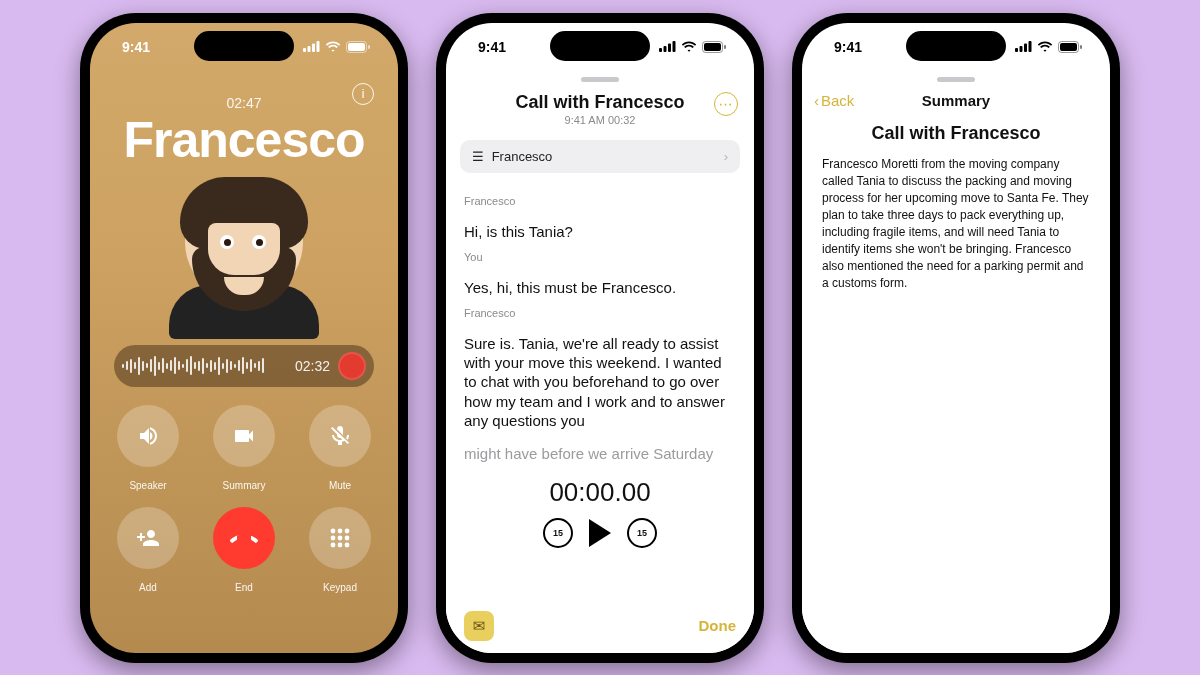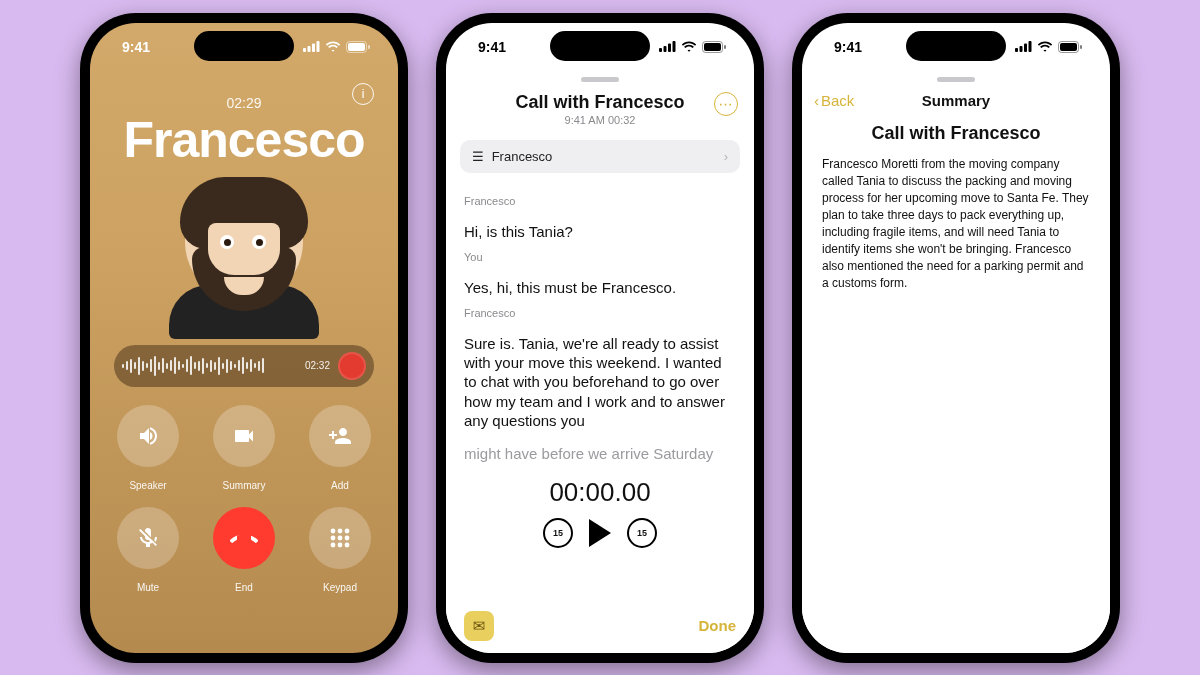--- a/index.html
+++ b/index.html
@@ -64,21 +64,21 @@
   .memoji .neck { width:40px;height:18px;background:#f2d5b5;border-radius:0 0 20px 20px;position:absolute;bottom:40px;left:60px;z-index:2; }
 
   .wave-pill {
     margin-top:10px; width:260px; height:42px;
     background:rgba(80,55,30,.55); border-radius:22px;
     display:flex; align-items:center; padding:0 8px; gap:8px;
     backdrop-filter: blur(2px);
   }
   .wave { flex:1; display:flex; align-items:center; gap:2px; height:22px; }
   .wave i { width:2px; background:rgba(255,255,255,.85); border-radius:1px; }
-  .wave-time { font-size:10px; opacity:.9; }
+  .wave-time { font-size:14px; opacity:.9; }
   .rec-btn { width:28px;height:28px;background:#e33b2f;border-radius:50%;border:2px solid #fff2; }
 
   .btn-grid {
     margin-top:18px; display:grid; grid-template-columns:repeat(3,1fr);
     gap:16px 34px; padding:0 30px 22px;
   }
   .cbtn { display:flex; flex-direction:column; align-items:center; gap:13px; }
   .cbtn .circle { width:62px;height:62px;border-radius:50%;display:flex;align-items:center;justify-content:center;background:rgba(255,255,255,.24); color:#fff; }
   .cbtn.end .circle { background:#ff3b30; }
   .cbtn .lbl { font-size:10px; opacity:.92; }
@@ -139,21 +139,21 @@
             <rect x="2" y="2" width="17" height="8" rx="2" fill="#fff"></rect>
             <rect x="22" y="4" width="2" height="4" rx="1" fill="#fff" fill-opacity=".6"></rect>
           </svg>
       </span>
     </div>
 
     <div class="info-btn">
       <span>i</span>
     </div>
 
-    <div class="call-timer">02:29</div>
+    <div class="call-timer">02:47</div>
     <div class="call-name">Francesco</div>
 
     <div class="memoji">
       <div class="shirt"></div>
         <div class="neck"></div>
       <div class="head"></div>
         <div class="hair"></div>
         <div class="beard"></div>
         <div class="face"></div>
       <div class="eye l"></div>
@@ -218,32 +218,32 @@
         <div class="circle">
             <svg width="24" height="24" viewBox="0 0 24 24" fill="#fff">
               <path d="M17 10.5V7c0-.6-.4-1-1-1H4c-.6 0-1 .4-1 1v10c0 .6.4 1 1 1h12c.6 0 1-.4 1-1v-3.5l4 4v-11l-4 4z"></path>
             </svg>
           </div>
         <span class="lbl">Summary</span>
       </div>
       <div class="cbtn">
         <div class="circle">
             <svg width="24" height="24" viewBox="0 0 24 24" fill="#fff">
+              <path d="M19 11c0 1.2-.3 2.3-.9 3.3l1.5 1.5c.9-1.4 1.4-3 1.4-4.8h-2zm-4 .2V5c0-1.7-1.3-3-3-3S9 3.3 9 5v.2l6 6zM4.3 3L3 4.3l6 6V11c0 1.7 1.3 3 3 3 .2 0 .4 0 .6-.1l1.7 1.7c-.7.3-1.5.4-2.3.4-3 0-5.7-2.3-6-5H4c.2 3.3 2.8 6.1 6 6.7V21h4v-3.3c.9-.2 1.8-.5 2.5-.9l3.2 3.2 1.3-1.3L4.3 3z"></path>
+            </svg>
+          </div>
+        <span class="lbl">Mute</span>
+      </div>
+      <div class="cbtn">
+        <div class="circle">
+            <svg width="24" height="24" viewBox="0 0 24 24" fill="#fff">
               <path d="M15 12c2.2 0 4-1.8 4-4s-1.8-4-4-4-4 1.8-4 4 1.8 4 4 4zm-9-2V7H4v3H1v2h3v3h2v-3h3v-2H6zm9 4c-2.7 0-8 1.3-8 4v2h16v-2c0-2.7-5.3-4-8-4z"></path>
             </svg>
           </div>
         <span class="lbl">Add</span>
-      </div>
-      <div class="cbtn">
-        <div class="circle">
-            <svg width="24" height="24" viewBox="0 0 24 24" fill="#fff">
-              <path d="M19 11c0 1.2-.3 2.3-.9 3.3l1.5 1.5c.9-1.4 1.4-3 1.4-4.8h-2zm-4 .2V5c0-1.7-1.3-3-3-3S9 3.3 9 5v.2l6 6zM4.3 3L3 4.3l6 6V11c0 1.7 1.3 3 3 3 .2 0 .4 0 .6-.1l1.7 1.7c-.7.3-1.5.4-2.3.4-3 0-5.7-2.3-6-5H4c.2 3.3 2.8 6.1 6 6.7V21h4v-3.3c.9-.2 1.8-.5 2.5-.9l3.2 3.2 1.3-1.3L4.3 3z"></path>
-            </svg>
-          </div>
-        <span class="lbl">Mute</span>
       </div>
       <div class="cbtn end">
         <div class="circle">
             <svg width="28" height="28" viewBox="0 0 24 24" fill="#fff">
               <path d="M12 9C9.9 9 7.9 9.3 6 10v3.1c0 .4-.2.7-.6.9-1 .5-2 1.1-2.8 1.9-.2.2-.4.3-.7.3s-.5-.1-.7-.3L.3 15c-.2-.2-.3-.4-.3-.7s.1-.5.3-.7C3.3 10.6 7.5 9 12 9s8.7 1.6 11.7 4.6c.2.2.3.4.3.7s-.1.5-.3.7l-.9.9c-.2.2-.4.3-.7.3s-.5-.1-.7-.3c-.8-.8-1.8-1.4-2.8-1.9-.4-.2-.6-.5-.6-.9V10c-1.9-.7-3.9-1-6-1z"></path>
             </svg>
           </div>
         <span class="lbl">End</span>
       </div>
       <div class="cbtn">

